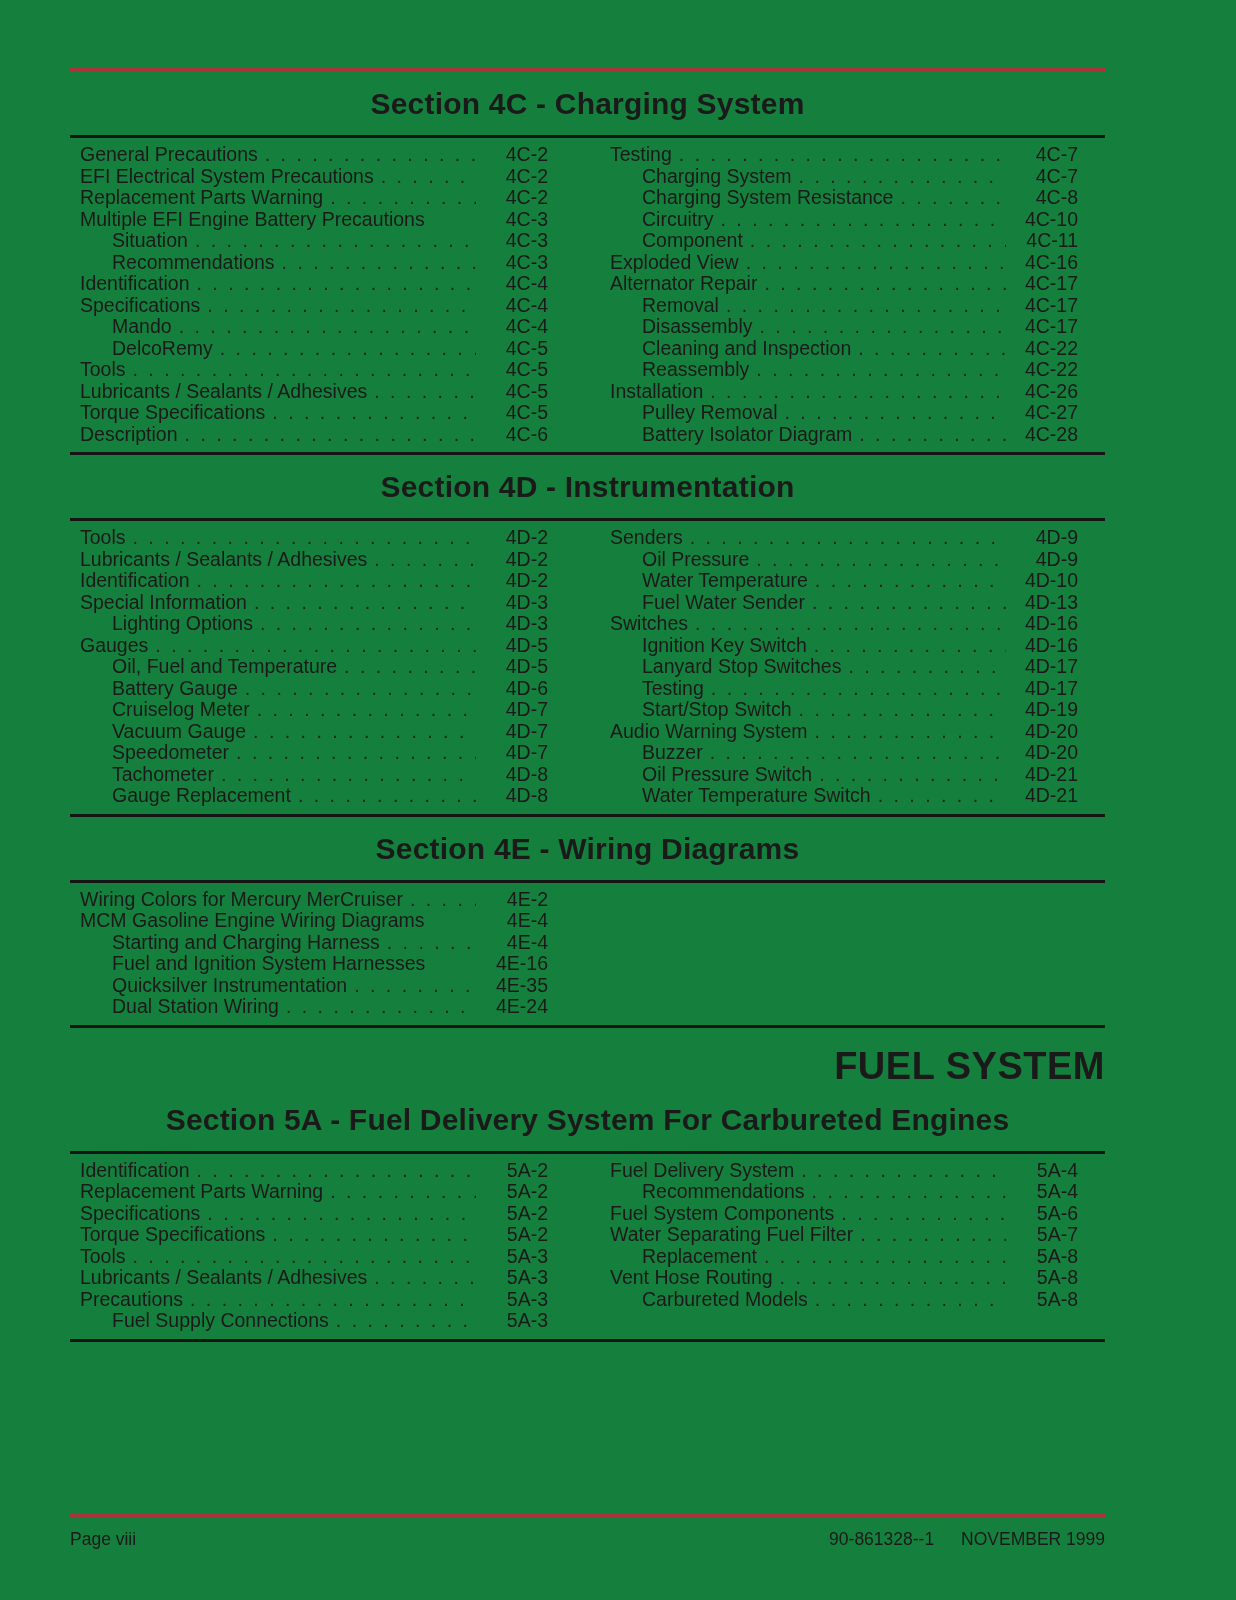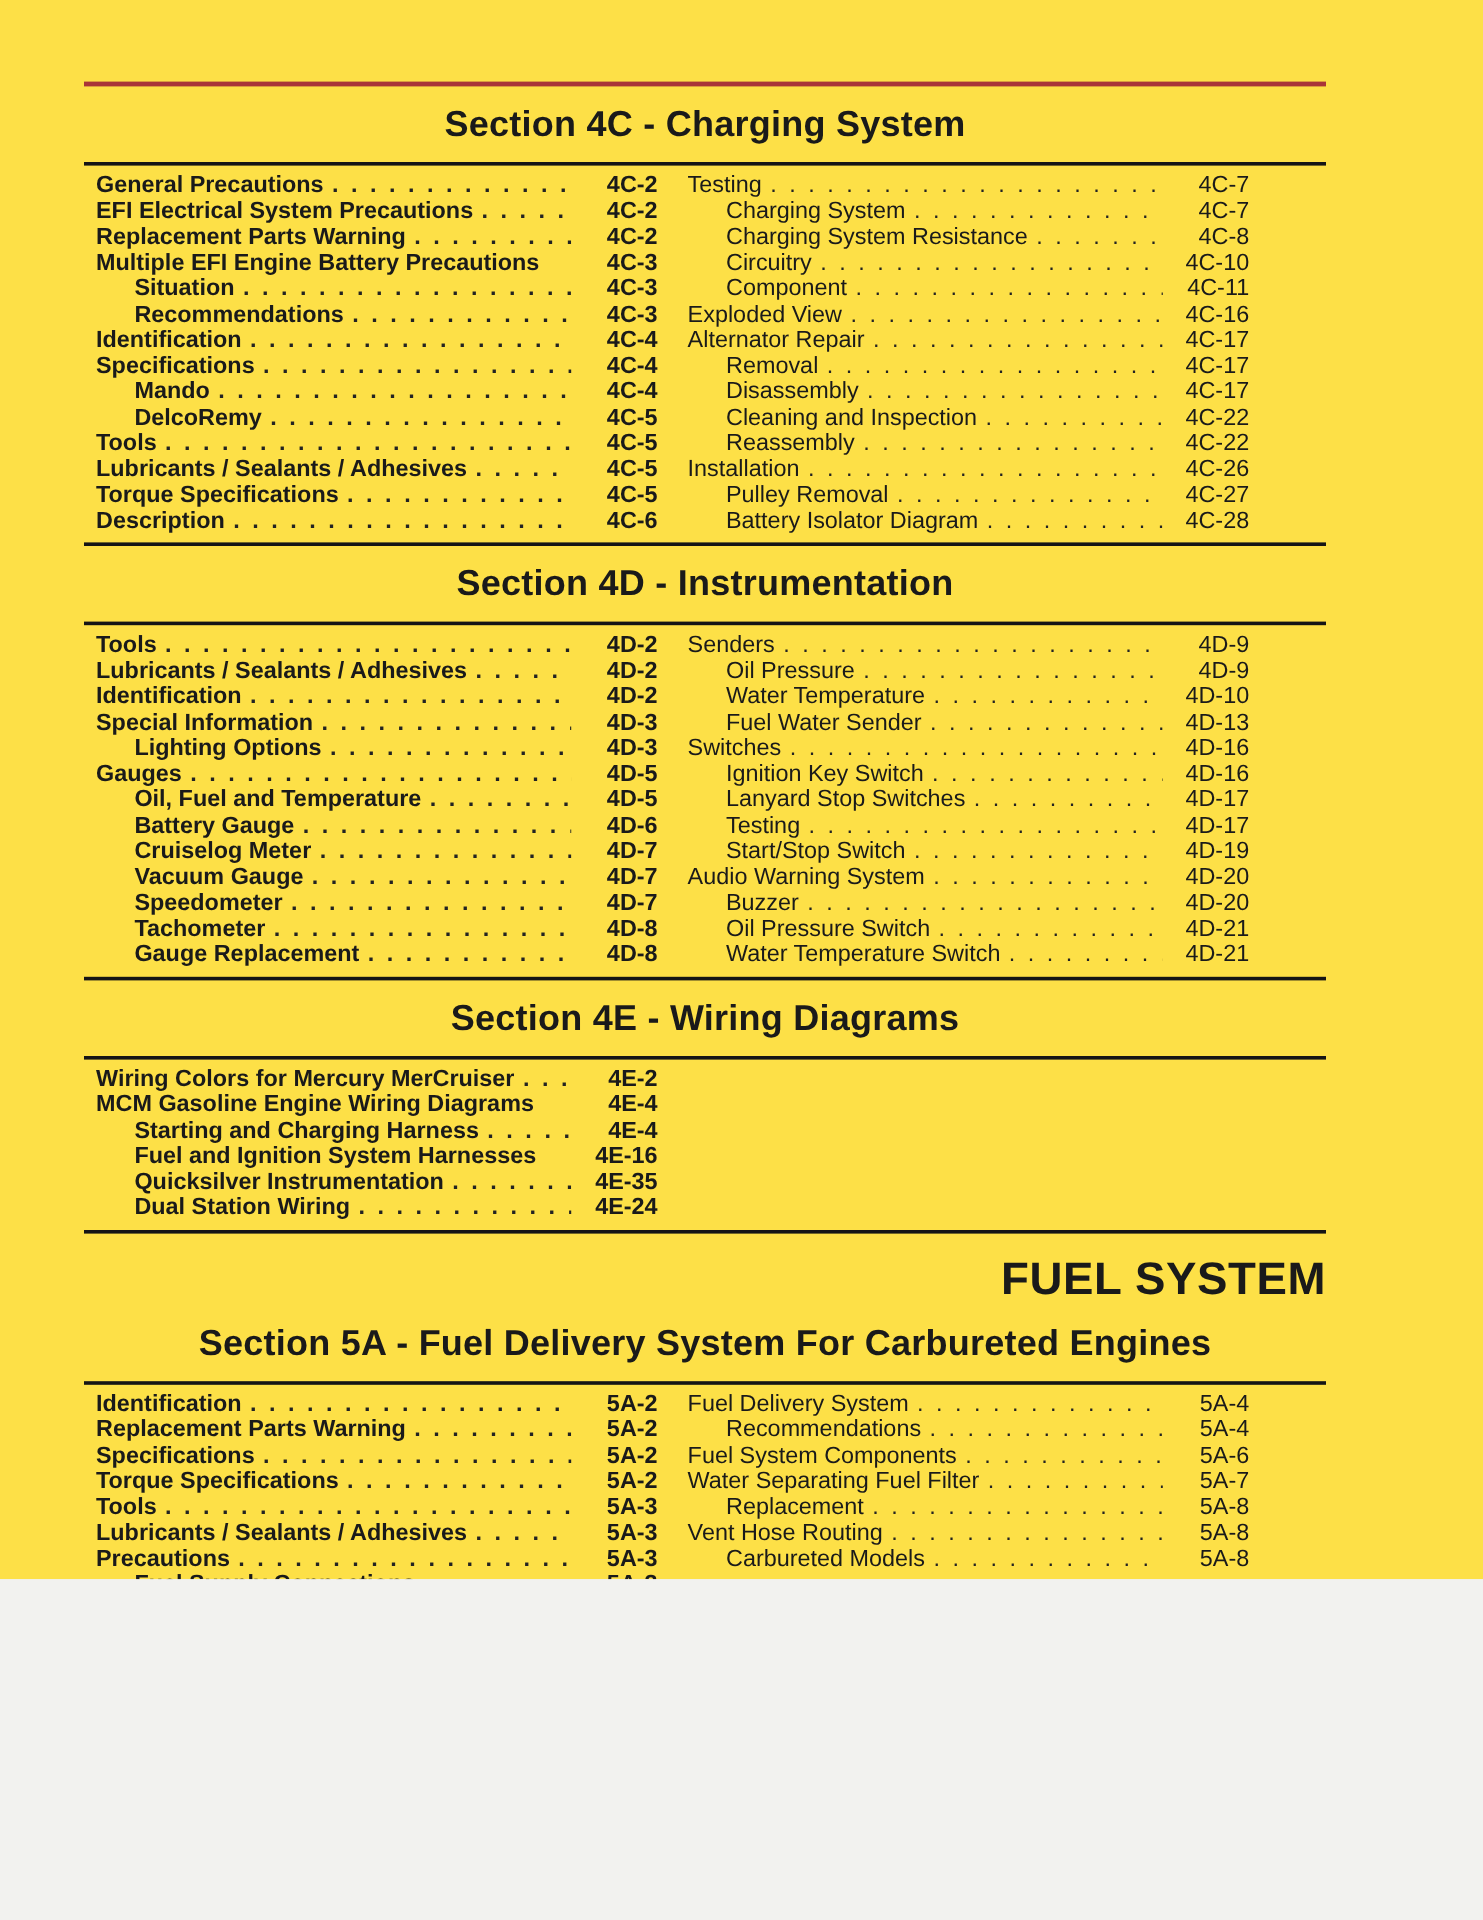--- a/index.html
+++ b/index.html
@@ -1,39 +1,39 @@
 <!DOCTYPE html>
 <html><head>
 <meta charset="utf-8">
 <style>
   html,body { margin:0; padding:0; background:#f2f2ef; }
   .page {
-    position:relative; width:1236px; height:1316px; margin:0 auto;
-    background:#fde047; color:#1a1a1a;
+    position:relative; width:1236px; height:1600px; margin:0 auto;
+    background:#15803d; color:#1a1a1a;
     font-family:"Liberation Sans", sans-serif;
     overflow:hidden;
   }
   .content { position:absolute; left:70px; width:1035px; top:0; }
   .spacer-top { height:68px; }
   .rule-red { height:4px; background:#a93538; }
   .section-title {
     font-size:30px; font-weight:bold; text-align:center;
     margin:14px 0 13px; line-height:36px; letter-spacing:0.2px;
   }
   .part-title {
     font-size:38px; font-weight:bold; text-align:right;
     margin:16px 0 2px; line-height:44px; letter-spacing:0.5px;
   }
   .toc {
     display:flex; align-items:flex-start;
     border-top:3px solid #151515; border-bottom:3px solid #151515;
     padding:6px 32px 7px 10px;
   }
   .col { width:468px; }
-  .col-left { margin-right:25px;font-weight:bold; }
+  .col-left { margin-right:62px; }
   .row { display:flex; align-items:baseline; line-height:21.5px; font-size:19.5px; }
   .row .lbl { flex:0 0 auto; white-space:nowrap; }
   .row.ind .lbl { padding-left:32px; }
   .row .dots {
     flex:1 1 auto; overflow:hidden; white-space:nowrap;
     letter-spacing:2.5px; padding:0 4px 0 7px; color:#222;
   }
   .row .pg { flex:0 0 72px; text-align:right; white-space:nowrap; }
   .footer { position:absolute; left:70px; right:131px; top:1514px; }
   .footer-row {
@@ -454,14 +454,21 @@
             <span class="lbl">Carbureted Models</span>
             <span class="dots">. . . . . . . . . . . . . . . . . . . . . . . . . . . . . . . . . . . . . . . . . . . . . . . . . . . . . . . . . . . . . . . . . . . . . . </span>
             <span class="pg">5A-8</span>
           </div>
         </div>
     </div>
   </div>
 
   <div class="footer">
     <div class="rule-red" style="background: rgb(169, 53, 56);"></div>
+    <div class="footer-row">
+      <span>Page viii</span>
+      <span class="footer-right">
+        <span>90-861328--1</span>
+        <span>NOVEMBER 1999</span>
+      </span>
+    </div>
   </div>
 </div>
 
 </body></html>

